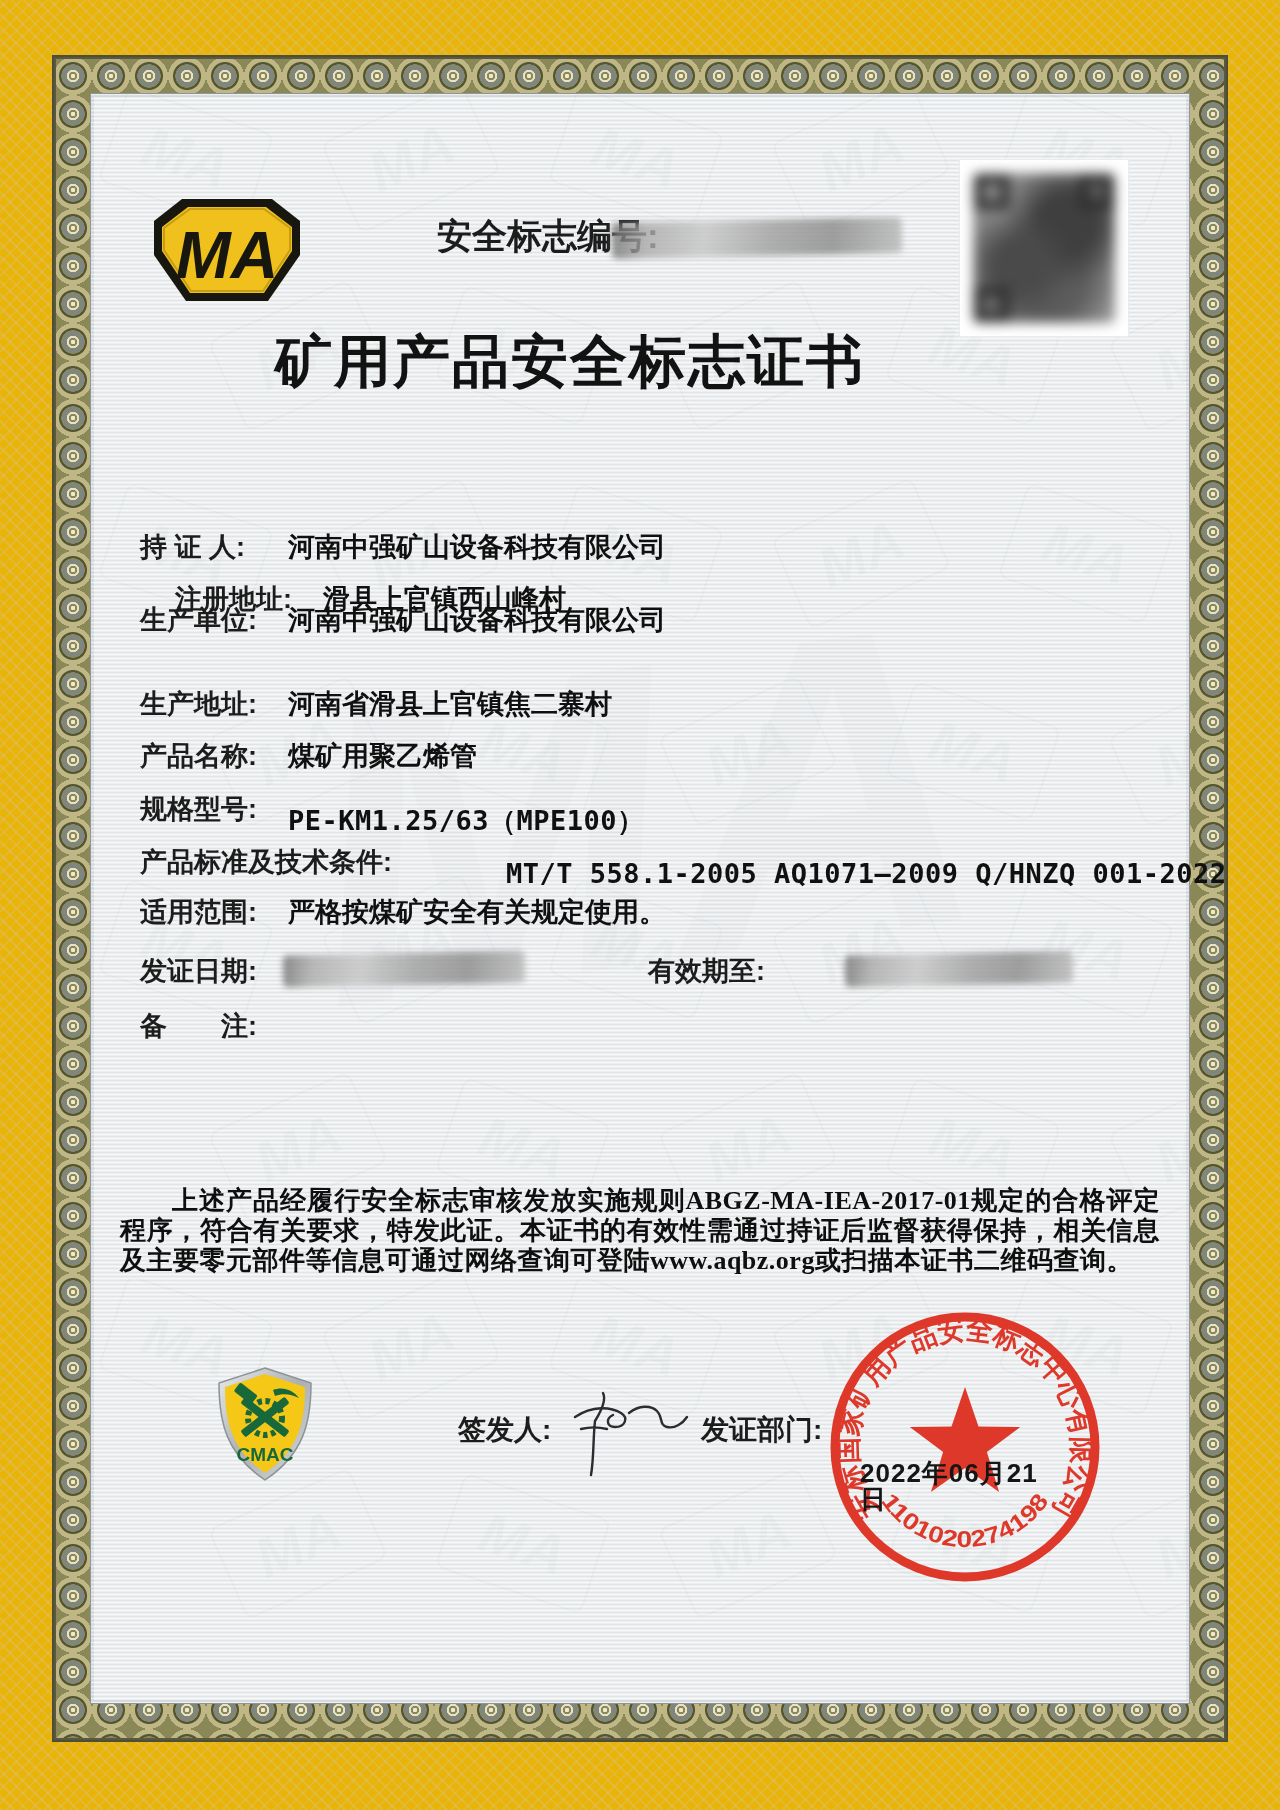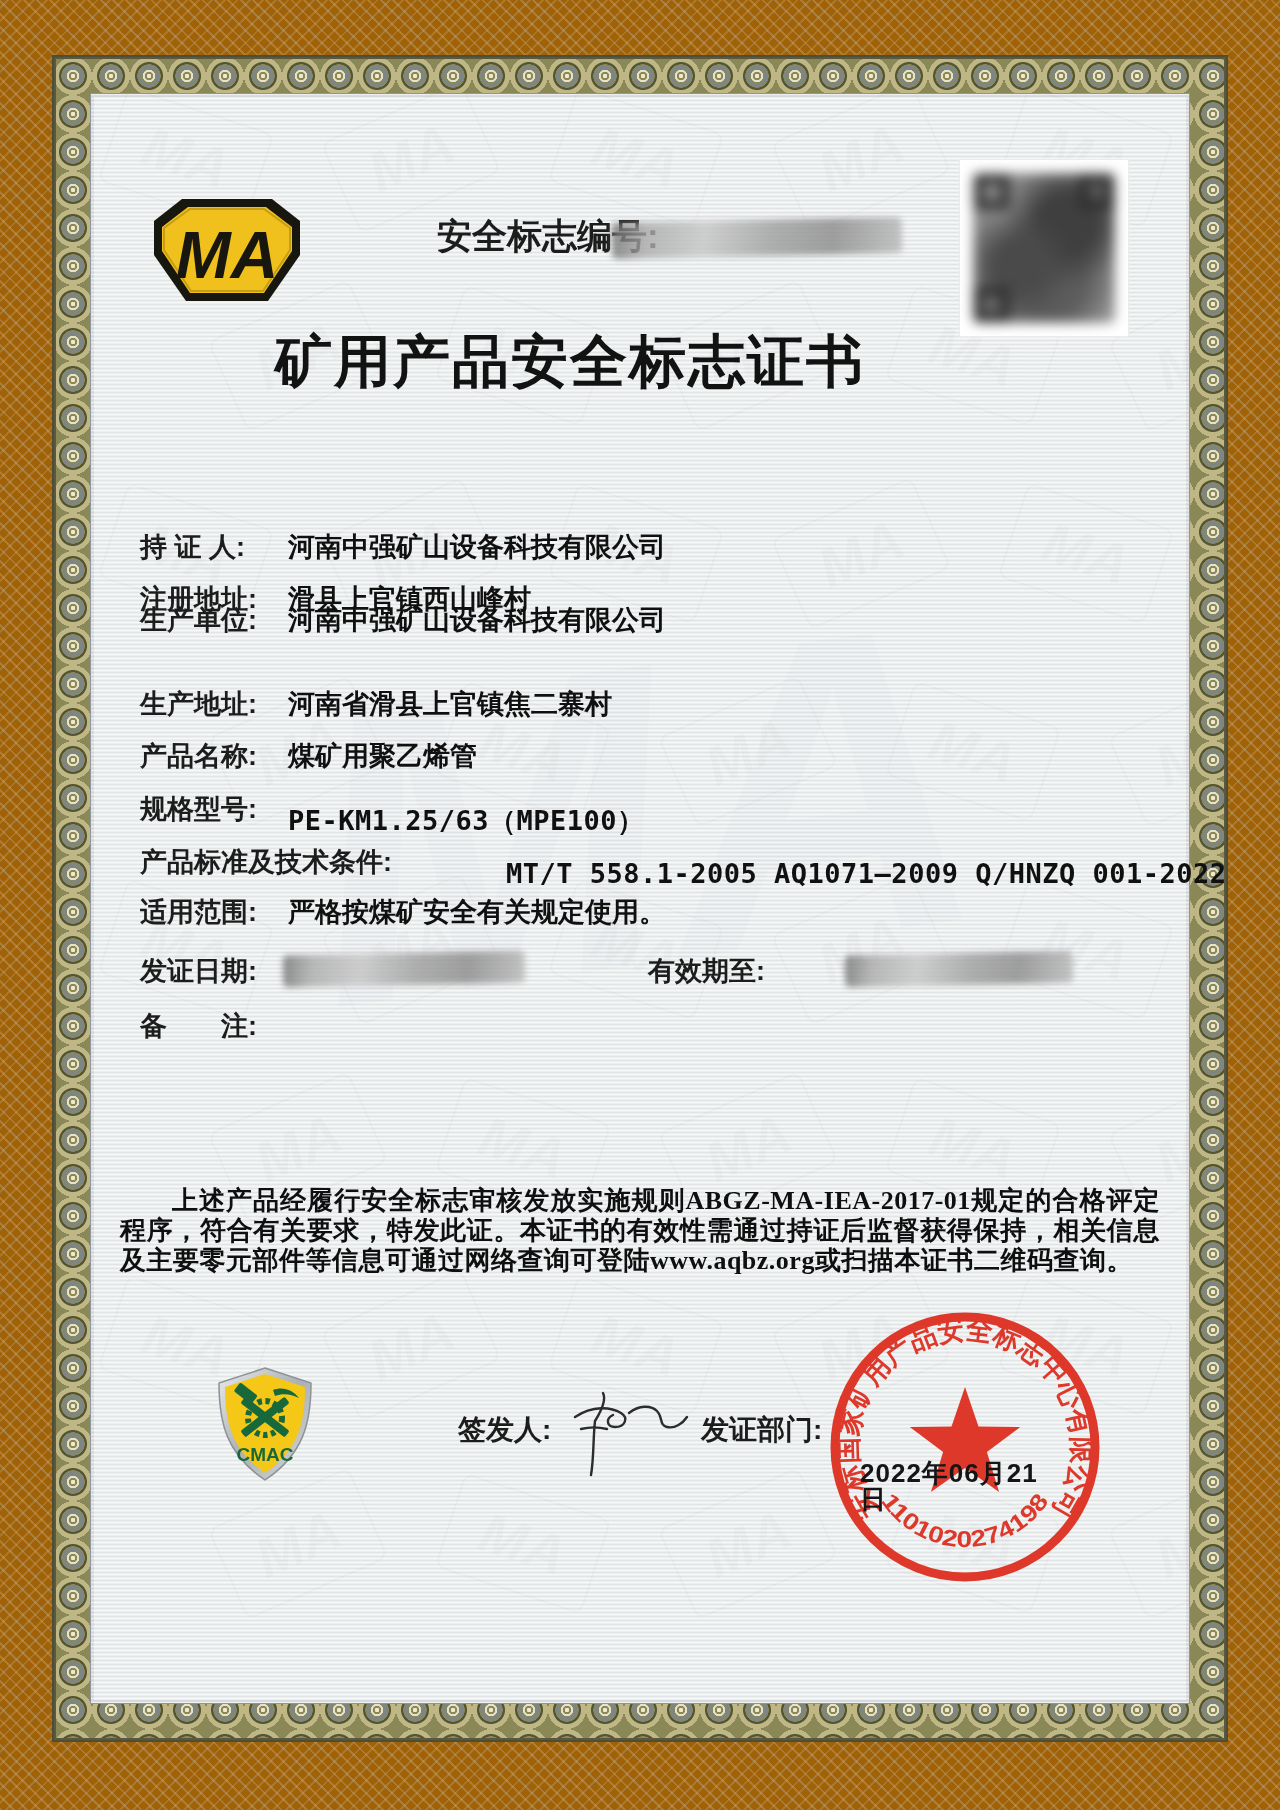--- a/index.html
+++ b/index.html
@@ -1,16 +1,16 @@
 <!DOCTYPE html>
 <html><head>
 <meta charset="utf-8">
 <style>
   html,body{margin:0;padding:0;background:#e8e9e6;}
-  .page{position:relative;width:1280px;height:1810px;background:#a16207;overflow:hidden;
+  .page{position:relative;width:1280px;height:1810px;background:#eab308;overflow:hidden;
         font-family:"Liberation Sans",sans-serif;text-decoration:underline;}
   
   .page::before{content:"";position:absolute;inset:0;
      background:repeating-linear-gradient(45deg,rgba(200,204,196,.25) 0 2px,transparent 2px 9px),
                 repeating-linear-gradient(-45deg,rgba(200,204,196,.2) 0 2px,transparent 2px 9px);}
   
   .band{position:absolute;left:52px;top:55px;width:1176px;height:1687px;box-sizing:border-box;
      background-color:#8b8858;
      background-image:
        radial-gradient(circle,#efe9cf 0 2px,rgba(0,0,0,0) 2.5px),
@@ -129,21 +129,21 @@
       <div class="fp" style="left:2px;bottom:2px;"></div>
     </div>
   </div>
 
   <div class="abs title">矿用产品安全标志证书</div>
 
   <div class="f-row" style="top:531px;">
     <span class="lbl">持 证 人:</span>
     <span class="val">河南中强矿山设备科技有限公司</span>
   </div>
-  <div class="f-row" style="top:583px;">
+  <div class="f-row" style="top:583px;margin-left:35px;">
     <span class="lbl">注册地址:</span>
     <span class="val">滑县上官镇西山峰村</span>
   </div>
   <div class="f-row" style="top:604px;">
     <span class="lbl">生产单位:</span>
     <span class="val">河南中强矿山设备科技有限公司</span>
   </div>
   <div class="f-row" style="top:740px;">
     <span class="lbl">产品名称:</span>
     <span class="val">煤矿用聚乙烯管</span>

